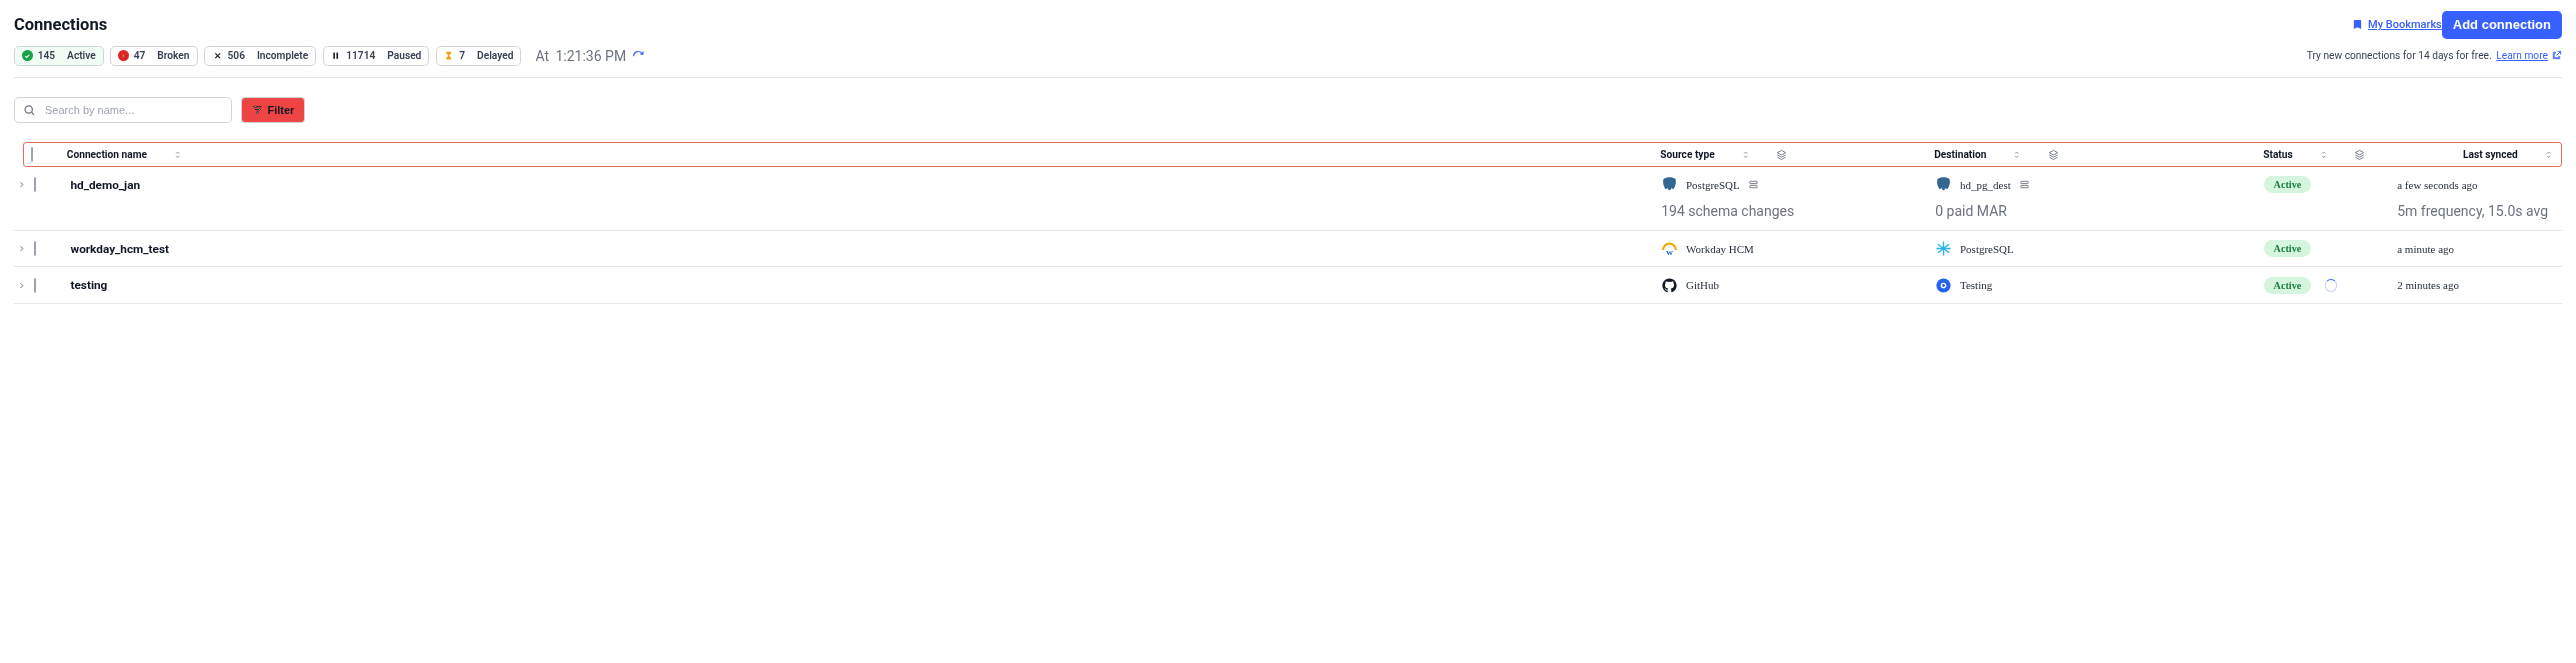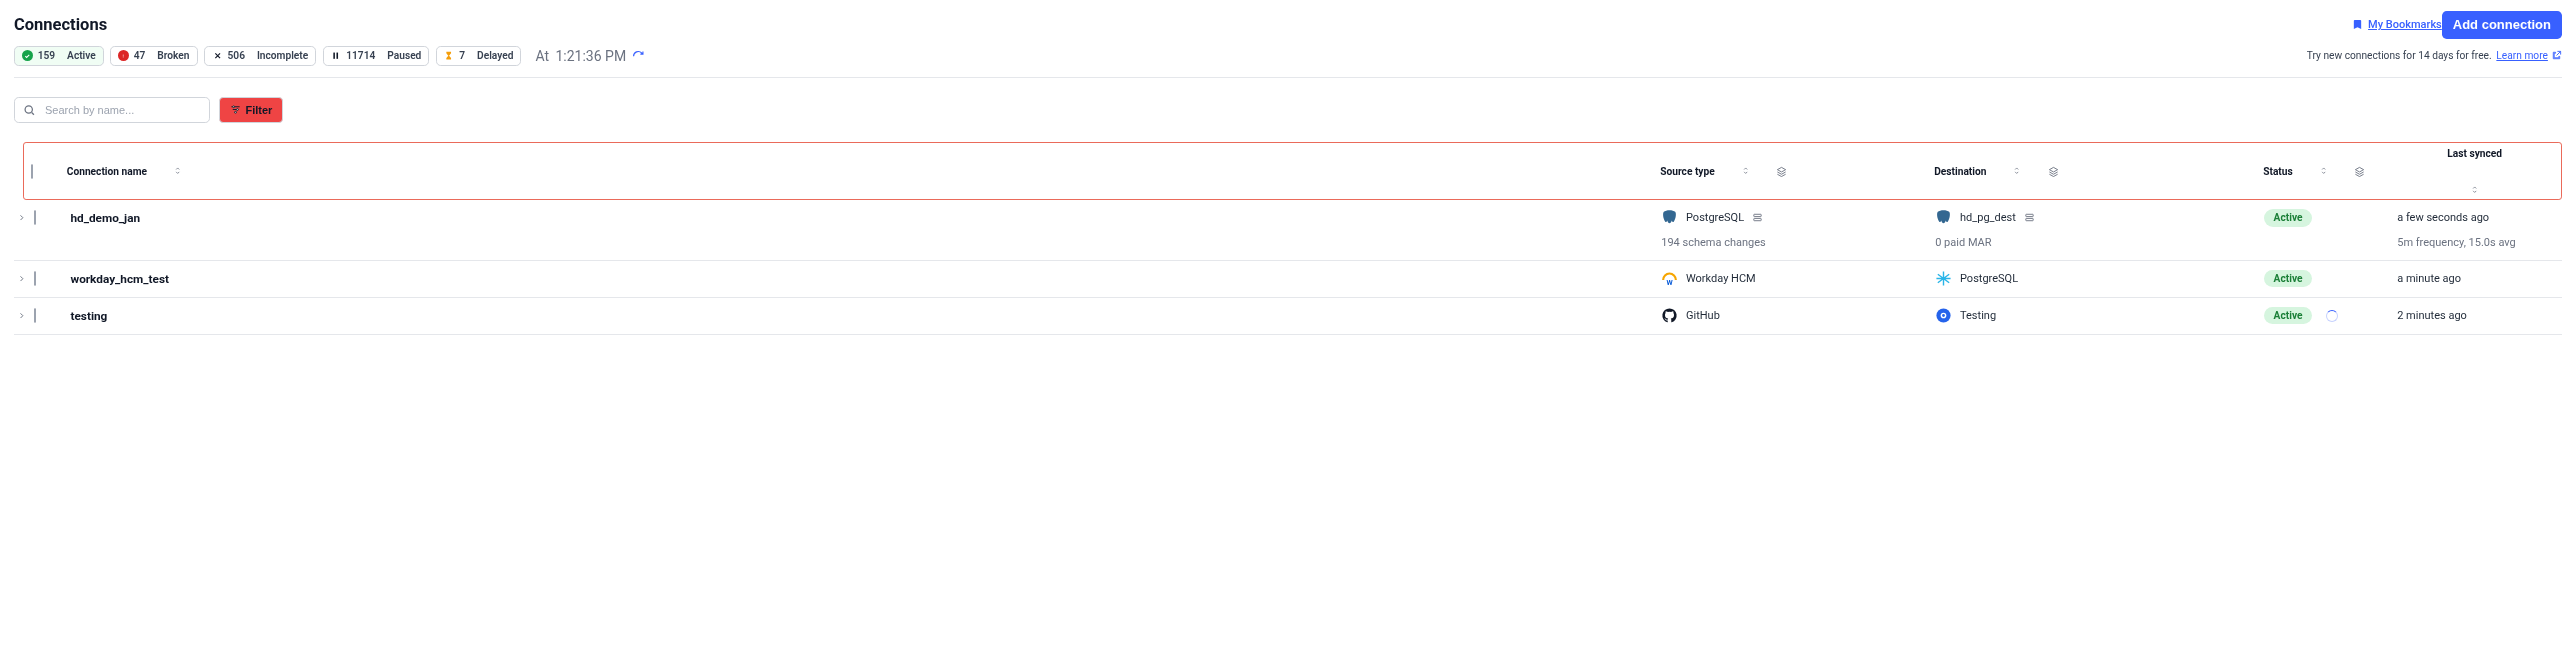--- a/index.html
+++ b/index.html
@@ -112,21 +112,21 @@
   }
   
   .tools-row {
     display: flex;
     align-items: center;
     gap: 9.4px;
     padding: 19px 0 19px 0;
   }
   .search-box {
     position: relative;
-    width: 196px;
+    width: 218px;
   }
   .search-box input {
     width: 100%;
     border: 0.8px solid #d1d5db;
     border-radius: 4.7px;
     padding: 6.3px 7.8px 6.3px 30px;
     font-size: 11px;
     color: #374151;
   }
   .search-box input::placeholder { color: #9ca3af; }
@@ -162,21 +162,21 @@
     margin: 0 0 0 9.4px;
   }
   .th {
     display: flex;
     align-items: center;
     gap: 26px;
     font-size: 10.2px;
     font-weight: 700;
     color: #111827;
   }
-  .th.right { justify-content: flex-end; flex-direction: column; }
+  .th.right { justify-content: flex-end; }
   .th.status { justify-content: flex-start; }
   .sort-icon, .layers-icon {
     color: #6b7280;
     display: inline-flex;
     cursor: pointer;
   }
   .checkbox {
     width: 12.5px; height: 12.5px;
     border: 1.2px solid #9ca3af;
     border-radius: 3.1px;
@@ -188,27 +188,27 @@
   .row {
     display: grid;
     grid-template-columns: 15.7px 20.4px 20.4px minmax(243px,1fr) 274px 329px 133px 157px;
     align-items: center;
     border-bottom: 0.8px solid #e5e7eb;
     padding: 9.4px 7.8px 9.4px 0;
   }
   .row.no-bottom { border-bottom: none; }
   .expand-caret { color: #6b7280; cursor: pointer; display:inline-flex; justify-content:center; }
   .conn-name { font-weight: 700; font-size: 11.8px; color: #111827; }
-  .cell { display: flex; align-items: center; gap: 7.8px; font-size: 11px; }
+  .cell { display: flex; align-items: center; gap: 7.8px; font-size: 11px; font-family: Liberation Serif, serif; }
   .cell .conn-icon {
     width: 17px; height: 17px; display:inline-flex; align-items:center; justify-content:center;
     font-weight:700; font-size:9.4px;
   }
   .icon-box { color: #6b7280; display:inline-flex; }
-  .subtext { color: #6b7280; font-size: 11px; }
+  .subtext { color: #6b7280; font-size: 14px; }
   .badge-active {
     background: #d6f5df;
     color: #1a7f37;
     font-weight: 700;
     font-size: 10.2px;
     padding: 3.1px 9.4px;
     border-radius: 783px;
     display: inline-block;
   }
   .spinner {
@@ -249,21 +249,21 @@
   </div>
 
   <div class="pill-row">
     <div class="pill-row-left">
       <span class="pill active">
         <span class="dot green">
           <svg width="6.3" height="6.3" viewBox="0 0 24 24" fill="none" stroke="#fff" stroke-width="4">
               <path d="M5 12l5 5L20 7"></path>
             </svg>
         </span>
-        <span>159</span>&nbsp;<span>Active</span>
+        <span>145</span>&nbsp;<span>Active</span>
       </span>
 
       <span class="pill broken">
         <span class="dot red">
           <svg width="6.3" height="6.3" viewBox="0 0 24 24" fill="#fff">
               <path d="M11 6h2v8h-2zM11 16h2v2h-2z"></path>
             </svg>
         </span>
         <span>47</span>&nbsp;<span>Broken</span>
       </span>

